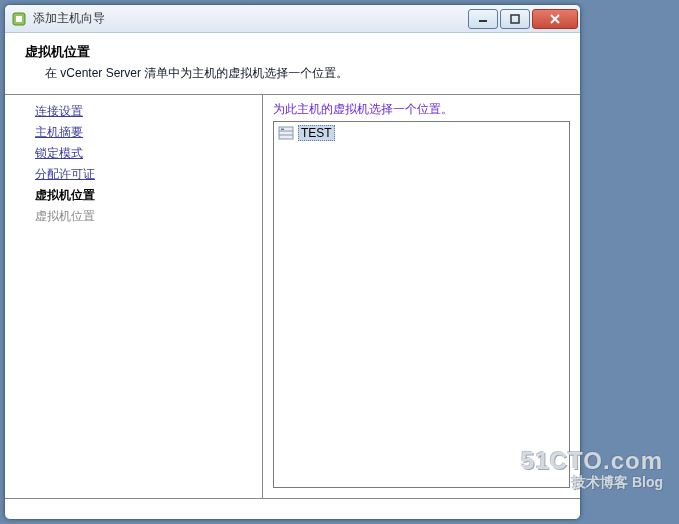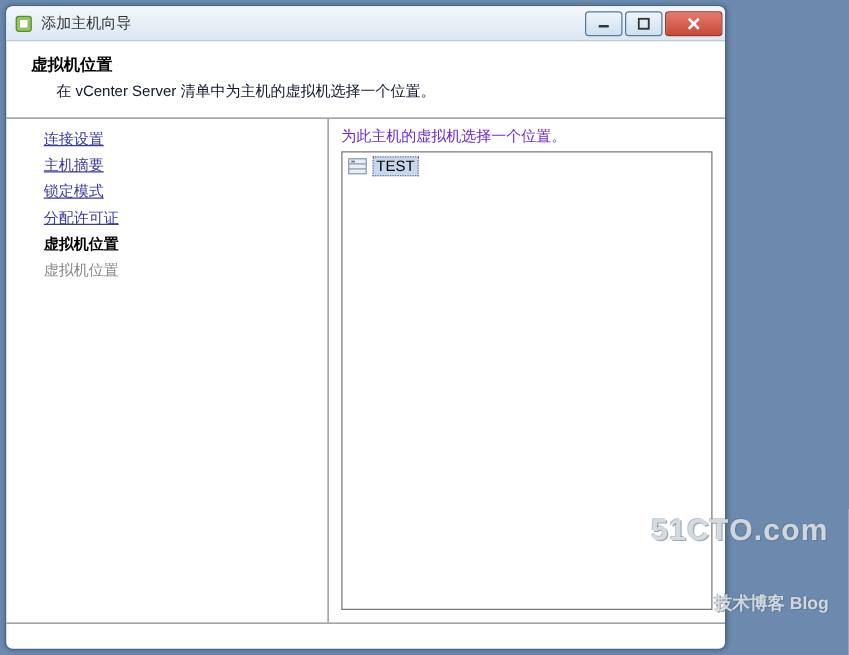--- a/index.html
+++ b/index.html
@@ -163,21 +163,21 @@
       bottom: 34px;
       font-family: Arial, sans-serif;
       font-weight: bold;
       color: rgba(220,225,230,0.9);
       text-shadow: 1px 1px 0 rgba(90,110,130,0.6), -1px -1px 0 rgba(90,110,130,0.4);
       pointer-events: none;
       text-align: right;
       line-height: 1.1;
     }
     .watermark .wm-main { font-size: 24px; letter-spacing: 1px; }
-    .watermark .wm-sub { font-size: 14px; margin-top: 36px; }
+    .watermark .wm-sub { font-size: 14px; }
   </style>
 </head>
 <body>
 
 <div class="window">
   <div class="titlebar">
     <span class="titlebar-icon">
       <svg width="16" height="16" viewBox="0 0 16 16">
         <rect x="2" y="2" width="12" height="12" rx="2" fill="#8fc65a" stroke="#5a8a3a"></rect>
         <rect x="5" y="5" width="6" height="6" fill="#fff"></rect>

